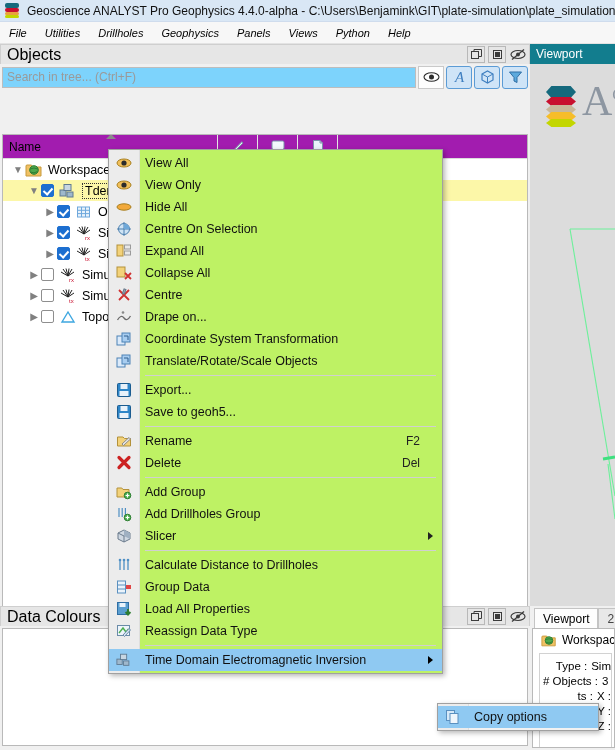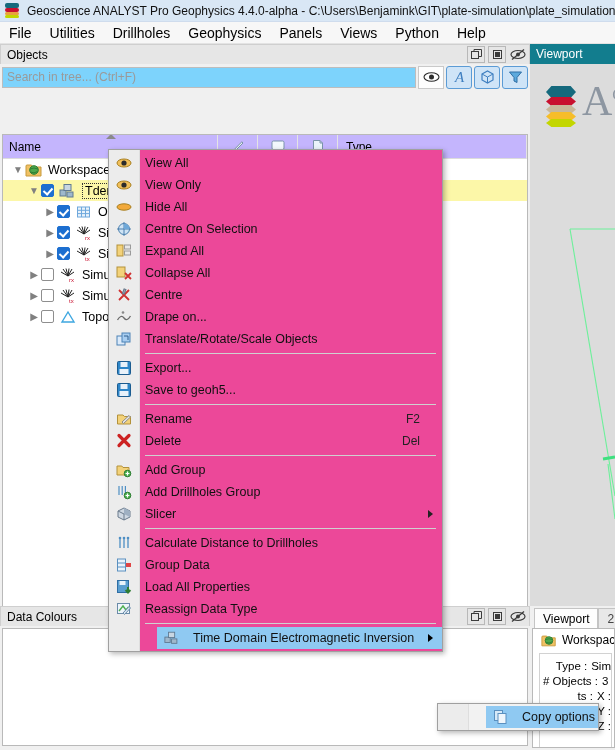--- a/index.html
+++ b/index.html
@@ -33,33 +33,33 @@
   .lg4 { top: 12px; height: 3px; background: #c3d600; }
   .title-text { white-space: nowrap; overflow: hidden; }
 
   
   .menubar {
     position: absolute; left: 0; top: 22px; width: 615px; height: 22px;
     background: #f7f7f7;
     display: flex; align-items: center;
     border-bottom: 1px solid #e3e3e3;
   }
-  .menubar .mi { padding: 2px 9px; font-size: 14px; cursor: default; }
+  .menubar .mi { padding: 2px 9px; font-size: 11px; cursor: default; font-style: italic; }
 
   
   .objects-dock {
     position: absolute; left: 0; top: 44px; width: 530px; height: 562px;
     background: #f0f0f0;
   }
   .dock-title {
     position: relative; height: 20px; background: #e6e6e6;
     border: 1px solid #cfcfcf; border-bottom: none;
     display: flex; align-items: center;
   }
-  .dock-title .label { padding-left: 6px; font-size: 12px; }
+  .dock-title .label { padding-left: 6px; font-size: 16px; }
   .dock-btns { position: absolute; right: 2px; top: 1px; display: flex; gap: 3px; }
   .dock-btn {
     width: 18px; height: 17px; background: #e6e6e6; border: 1px solid #b8b8b8;
     display: flex; align-items: center; justify-content: center;
   }
   .dock-btn.flat { border-color: transparent; background: transparent; }
 
   .searchrow {
     position: relative; height: 26px; background: #f0f0f0;
     display: flex; align-items: center; padding: 2px 2px 2px 2px; gap: 2px;
@@ -75,21 +75,21 @@
     display: flex; align-items: center; justify-content: center;
   }
   .tool-btn.active { background: #cfe4f7; border: 1px solid #5b9bd5; border-radius: 3px; }
 
   
   .tree-wrap {
     position: absolute; left: 2px; top: 90px; width: 526px; height: 514px;
     border: 1px solid #b9b9b9; background: #fff; overflow: hidden;
   }
   .tree-header {
-    display: flex; height: 24px; background: #c4b5fd;
+    display: flex; height: 24px; background: #a21caf;
     border-bottom: 1px solid #dcdcdc; align-items: center;
     position: relative;
   }
   .th { height: 24px; display: flex; align-items: center; border-right: 1px solid #e4e4e4; }
   .th.name { width: 215px; padding-left: 6px; }
   .th.col { width: 40px; justify-content: center; }
   .th.type { flex: 1; padding-left: 8px; }
   .sortcaret {
     position: absolute; left: 103px; top: -1px; width: 0; height: 0;
     border-left: 5px solid transparent; border-right: 5px solid transparent;
@@ -182,21 +182,21 @@
     margin: 2px 2px 0 6px; border: 1px solid #d2d2d2; height: 96px;
     font-size: 11.5px; padding-top: 4px;
   }
   .prow { display: flex; height: 15px; align-items: center; white-space: nowrap; }
   .pkey { width: 62px; text-align: right; padding-right: 4px; }
   .pval { }
 
   
   .ctxmenu {
     position: absolute; left: 108px; top: 149px; width: 335px;
-    background: #ec4899; border: 1px solid #a0a0a0;
+    background: #bef264; border: 1px solid #a0a0a0;
     box-shadow: 2px 2px 5px rgba(0,0,0,.28);
     padding: 2px 0;
     z-index: 50;
   }
   .ctxmenu:before {
     content: ""; position: absolute; left: 0; top: 0; bottom: 0; width: 30px;
     background: #ececec; border-right: 1px solid #dedede;
   }
   .cmi {
     position: relative; height: 22px; display: flex; align-items: center;
@@ -204,21 +204,21 @@
   }
   .cmi .mi-icon {
     position: absolute; left: 7px; top: 3px; width: 16px; height: 16px;
   }
   .cmi .shortcut { position: absolute; right: 22px; font-size: 12px; color: #222; }
   .cmi .arrow {
     position: absolute; right: 9px; width: 0; height: 0;
     border-top: 4px solid transparent; border-bottom: 4px solid transparent;
     border-left: 5px solid #222;
   }
-  .cmi.highlight { background: #8fc9f2; margin-left: 48px; }
+  .cmi.highlight { background: #8fc9f2; }
   .cmi.highlight .arrow { border-left-color: #000; }
   .csep { height: 1px; background: #d0d0d0; margin: 3px 6px 3px 36px; }
 
   .submenu {
     position: absolute; left: 437px; top: 703px; width: 162px;
     background: #f2f2f2; border: 1px solid #a0a0a0;
     box-shadow: 2px 2px 5px rgba(0,0,0,.28);
     padding: 2px 0; z-index: 60;
   }
   .submenu:before {
@@ -322,23 +322,20 @@
         <div class="th col">
           <svg width="16" height="16" viewBox="0 0 16 16">
               <path d="M2 3.5 A1.5 1.5 0 0 1 3.5 2 H12.5 A1.5 1.5 0 0 1 14 3.5 V9 A1.5 1.5 0 0 1 12.5 10.5 H6 L3 13.5 V10.5 A1.5 1.5 0 0 1 2 9 Z" fill="#f3f8fc" stroke="#7b94ab" stroke-width="1"></path>
             </svg>
         </div>
         <div class="th col">
           <svg width="16" height="16" viewBox="0 0 16 16">
               <path d="M3.5 1.5 H10 L12.5 4 V14.5 H3.5 Z" fill="#eaf3fa" stroke="#7b94ab" stroke-width="1"></path>
               <path d="M10 1.5 V4 H12.5" fill="none" stroke="#7b94ab" stroke-width="1"></path>
             </svg>
-        </div>
-        <div class="th type">
-          <span>Type</span>
         </div>
       </div>
 
       <div class="tree-body">
 
         <div class="trow">
           <span style="width:8px"></span>
           <span class="twig">▼</span>
           <span class="ticon">
             <svg width="18" height="16" viewBox="0 0 18 16">
@@ -652,20 +649,30 @@
       <span class="mi-icon">
         <svg width="16" height="16" viewBox="0 0 16 16">
             <path d="M1.5 11 Q5 5 8 9 Q11 13 14.5 7" fill="none" stroke="#6b6b6b" stroke-width="1.3"></path>
             <circle cx="7" cy="3.5" r="1.3" fill="#888"></circle>
           </svg>
       </span>
       <span>Drape on...</span>
     </div>
 
 
+    <div class="cmi">
+      <span class="mi-icon">
+        <svg width="16" height="16" viewBox="0 0 16 16">
+            <rect x="1" y="5" width="8" height="9" fill="#dbeafa" stroke="#4d82b5"></rect>
+            <rect x="6" y="2" width="8" height="9" fill="#a8cdf0" stroke="#4d82b5"></rect>
+            <path d="M8 5 L12 5 L12 9" fill="none" stroke="#2e5e8f"></path>
+          </svg>
+      </span>
+      <span>Coordinate System Transformation</span>
+    </div>
 
     <div class="cmi">
       <span class="mi-icon">
         <svg width="16" height="16" viewBox="0 0 16 16">
             <rect x="1" y="5" width="8" height="9" fill="#dbeafa" stroke="#4d82b5"></rect>
             <rect x="6" y="2" width="8" height="9" fill="#a8cdf0" stroke="#4d82b5"></rect>
             <path d="M8 5 L12 5 L12 9" fill="none" stroke="#2e5e8f"></path>
           </svg>
       </span>
       <span>Translate/Rotate/Scale Objects</span>

